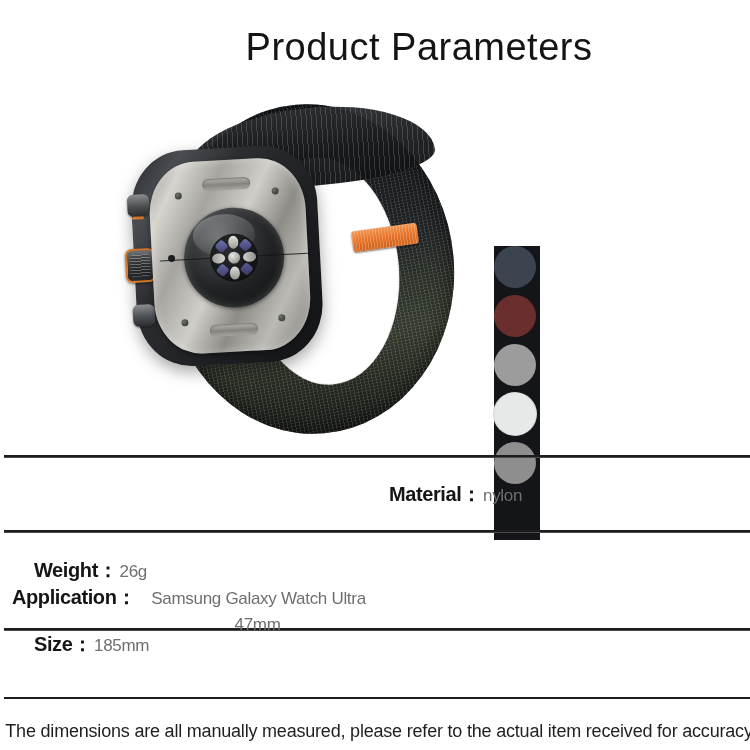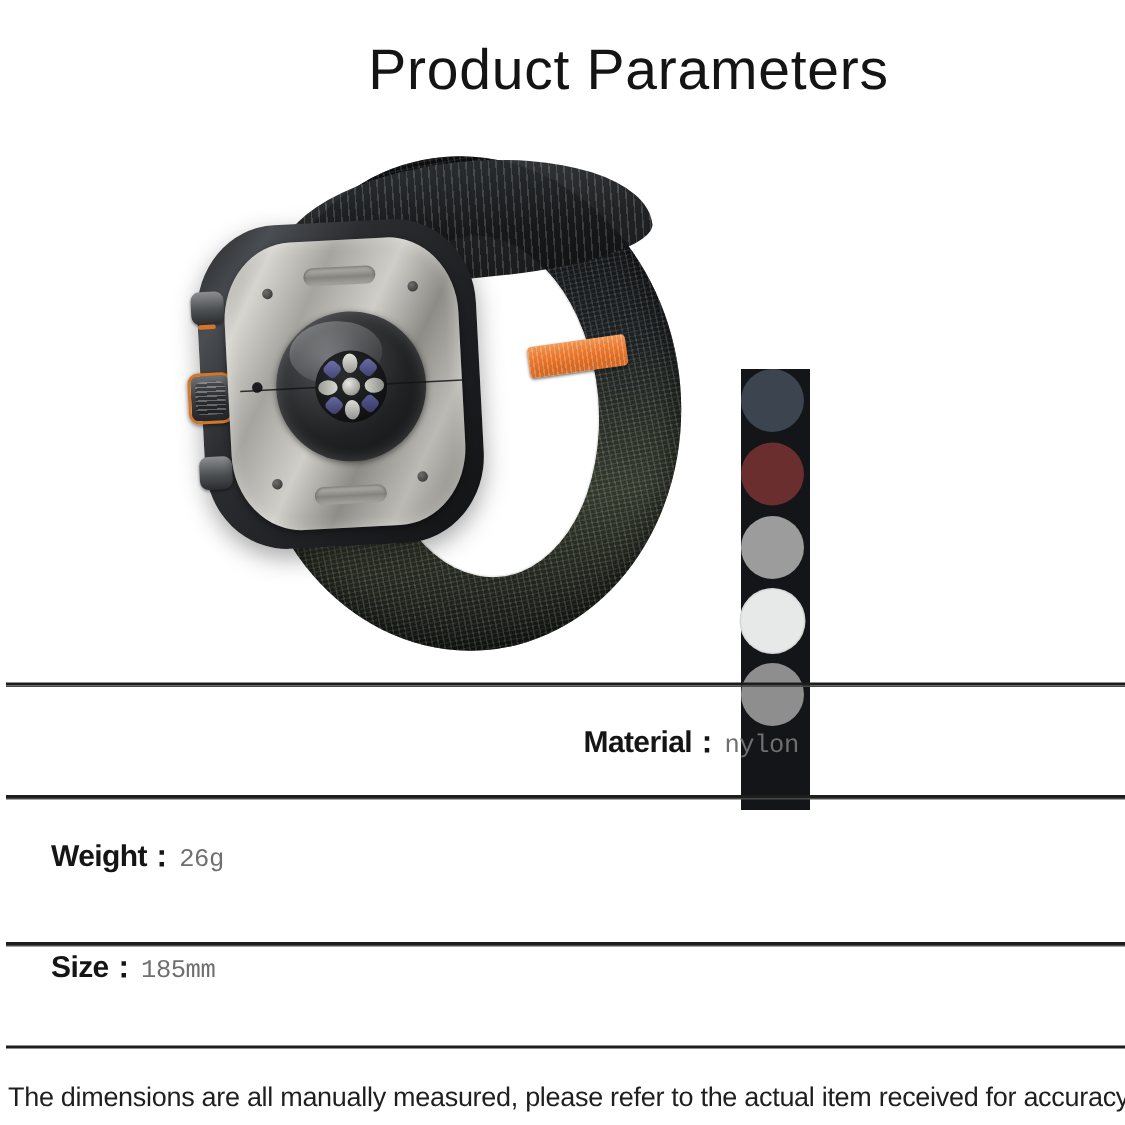--- a/index.html
+++ b/index.html
@@ -392,21 +392,20 @@
     font-family: "Liberation Sans", sans-serif;
     white-space: nowrap;
   }
   .spec-value {
     font-size: 17px;
     font-weight: 400;
     color: #6f6f6f;
     letter-spacing: -0.3px;
     white-space: nowrap;
     margin-left: 2px;
-    font-family: Liberation Mono, monospace;
   }
   .spec-value.wrapblock {
     white-space: normal;
     text-align: center;
     line-height: 26px;
   }
 
   
   .row-material { height: 72px; align-items: center; }
   .row-weight   { height: 95px; align-items: flex-start; padding-top: 24px; flex-direction: column; }
@@ -504,20 +503,26 @@
     </div>
   </div>
 
   <div class="rule"></div>
 
   <div class="spec-row row-weight">
     <div class="spec-cell left">
       <span class="spec-label">Weight：</span>
       <span class="spec-value">26g</span>
     </div>
+    <div class="spec-cell right">
+      <span class="spec-label">Application：</span>
+      <span class="app-value-wrap">
+        <span class="spec-value wrapblock">Samsung Galaxy Watch Ultra 47mm</span>
+      </span>
+    </div>
   </div>
 
   <div class="rule"></div>
 
   <div class="spec-row row-size">
     <div class="spec-cell left">
       <span class="spec-label">Size：</span>
       <span class="spec-value">185mm</span>
     </div>
     <div class="spec-cell right"></div>

